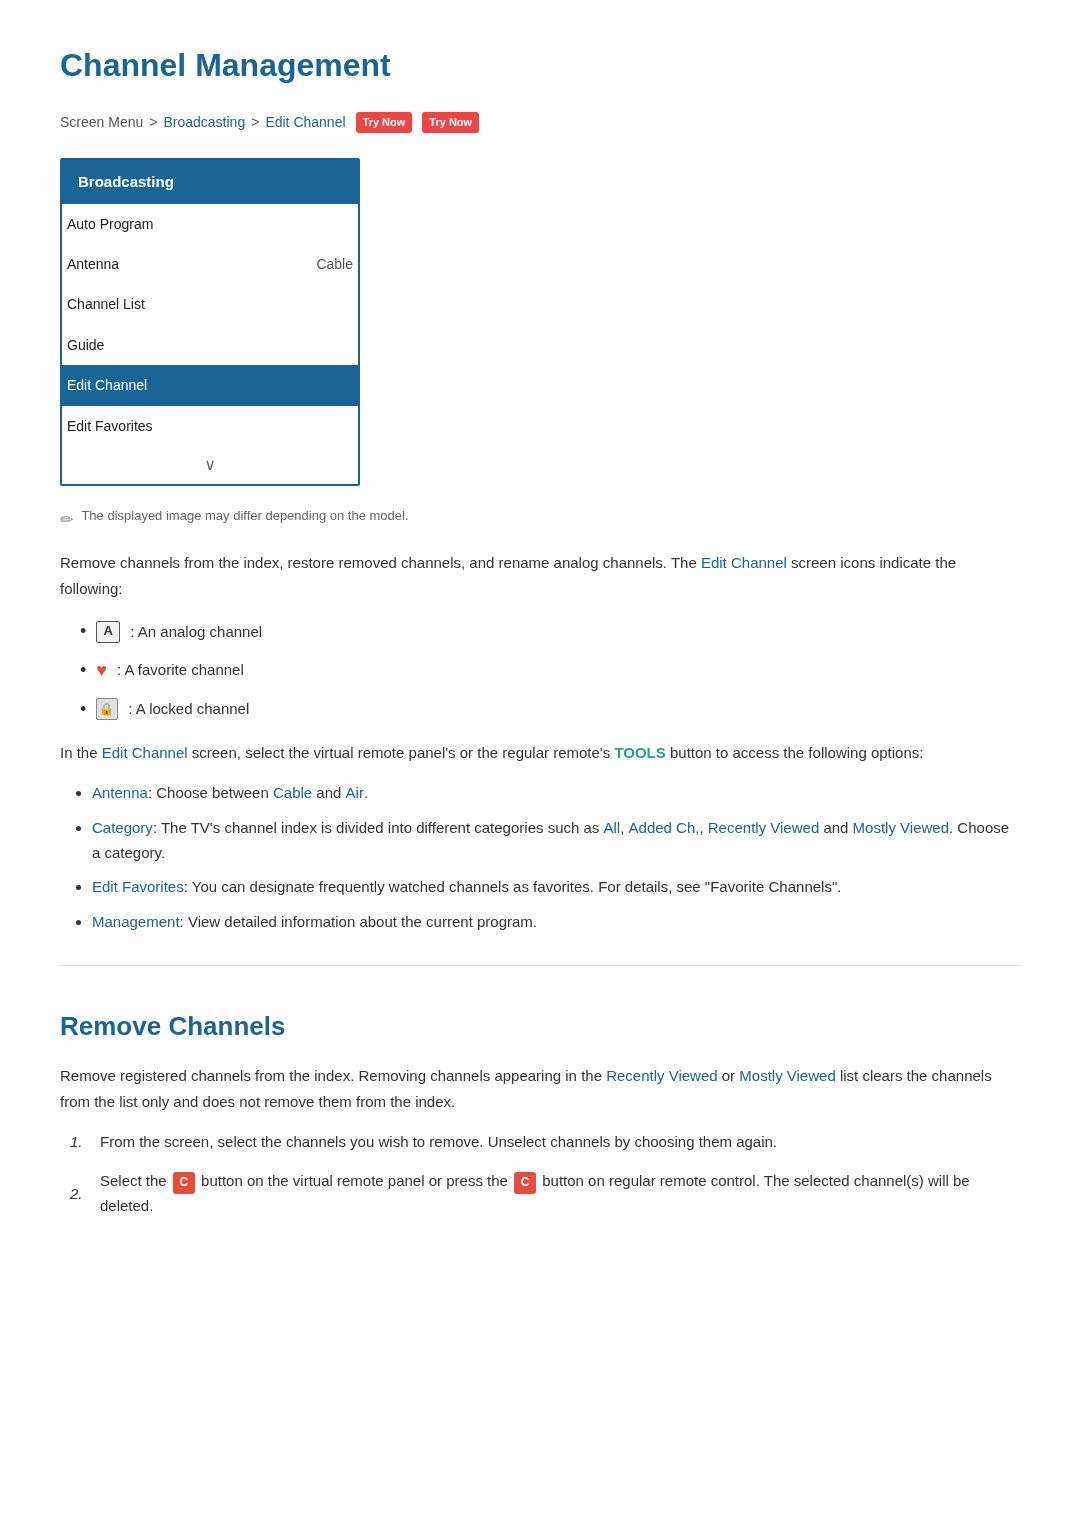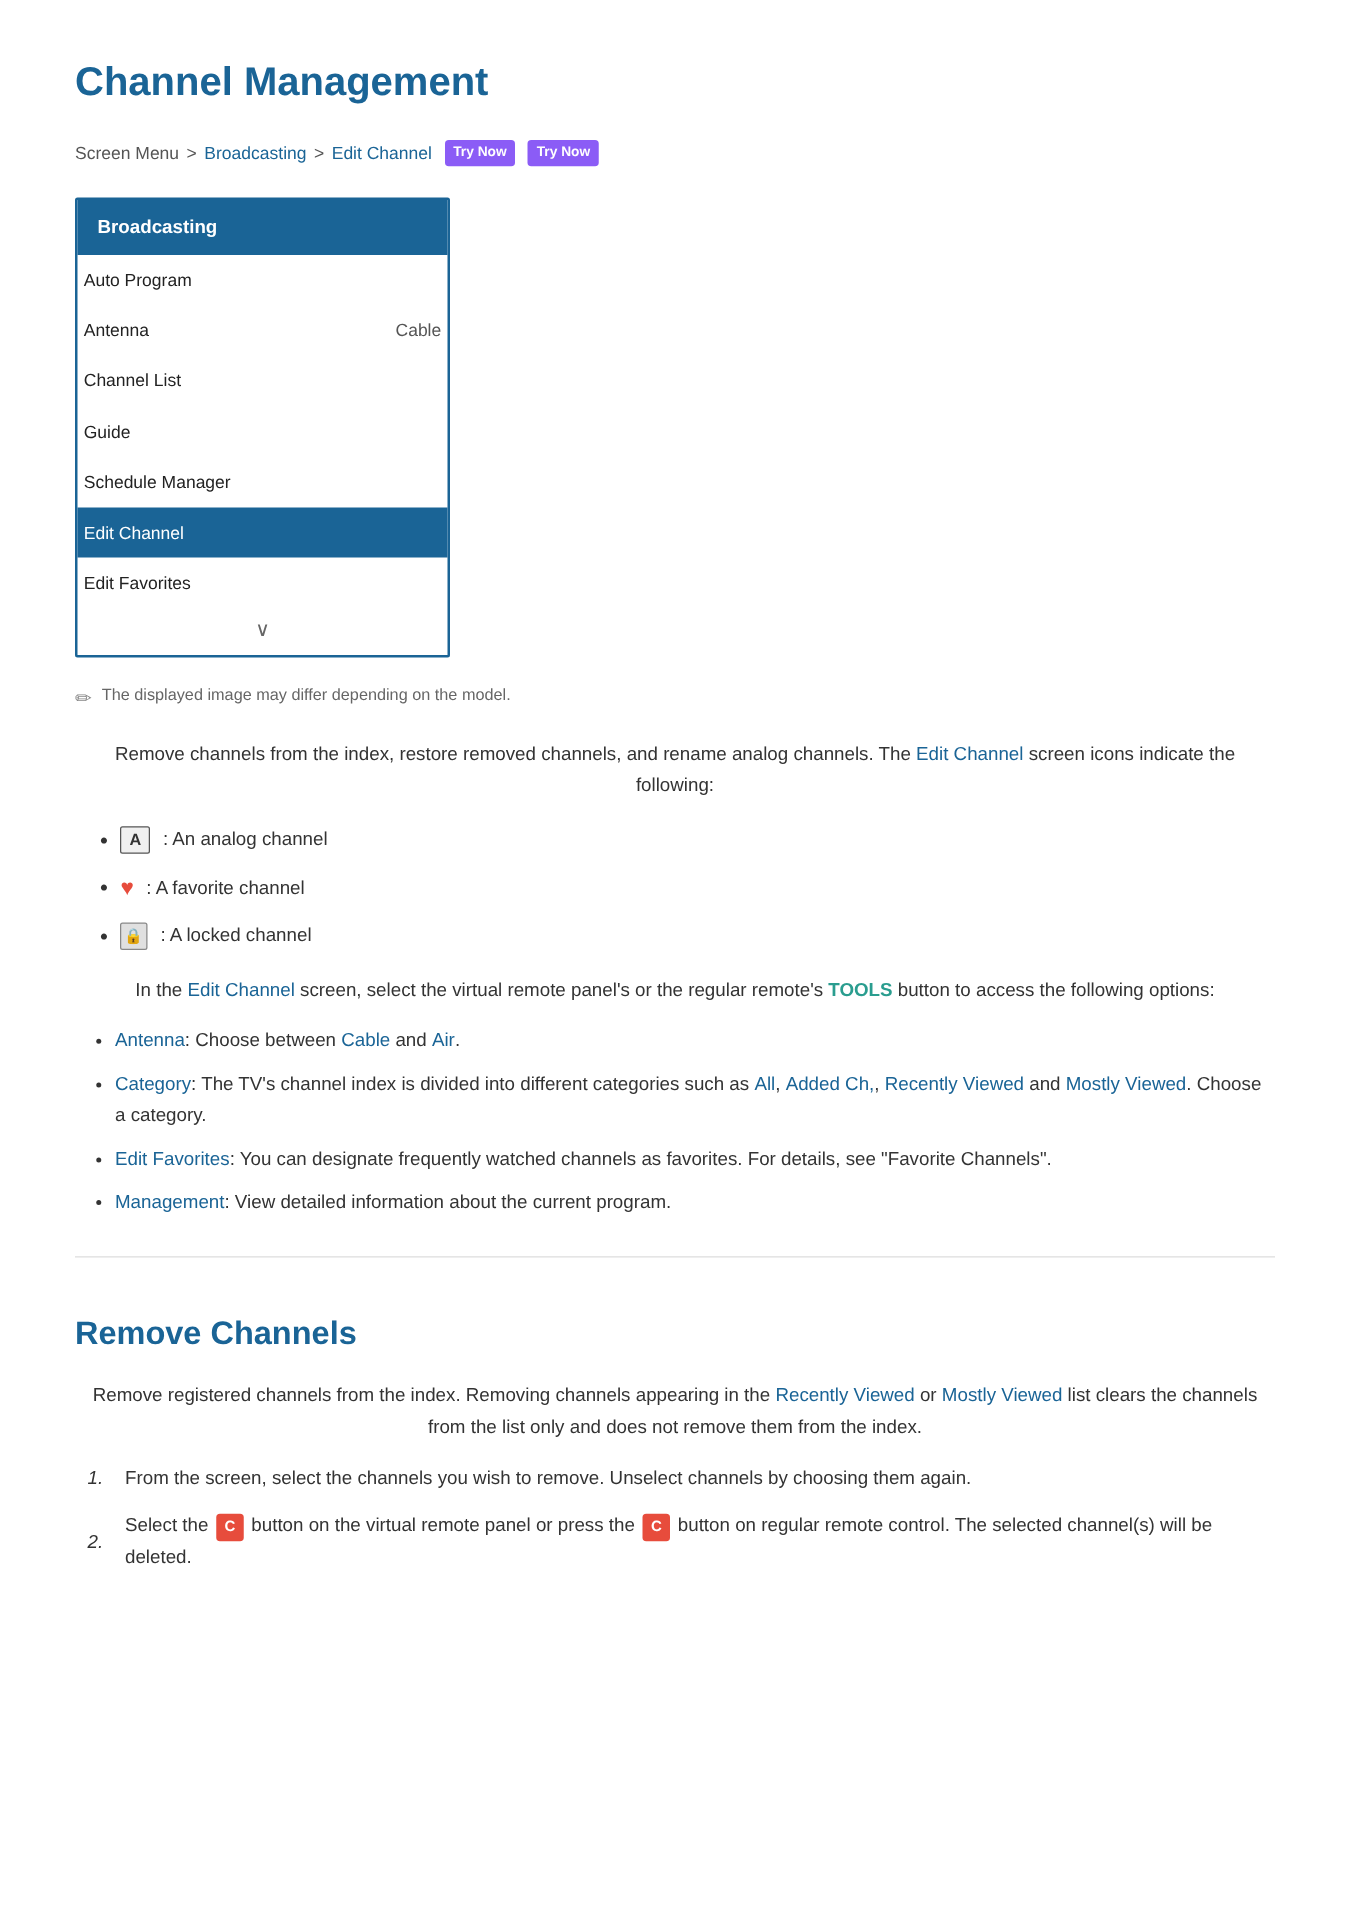--- a/index.html
+++ b/index.html
@@ -28,21 +28,21 @@
       flex-wrap: wrap;
     }
     .breadcrumb .bc-link {
       color: #1a6496;
       font-weight: 500;
     }
     .breadcrumb .bc-separator {
       color: #555;
     }
     .try-now-badge {
-      background: #8b5cf6;
+      background: #ef4444;
       color: #fff;
       font-size: 11px;
       font-weight: 700;
       padding: 2px 7px;
       border-radius: 3px;
       margin-left: 4px;
       display: inline-block;
     }
     .menu-box {
       border: 2px solid #1a6496;
@@ -92,21 +92,20 @@
     .pencil-icon {
       font-size: 16px;
       color: #888;
       margin-top: 1px;
     }
     .content-text {
       font-size: 15px;
       color: #333;
       line-height: 1.7;
       margin-bottom: 16px;
-      text-align: center;
     }
     .link-blue {
       color: #1a6496;
       font-weight: 500;
     }
     .link-teal {
       color: #2a9d8f;
       font-weight: 600;
       margin-top: 16px;
     }
@@ -234,23 +233,20 @@
   <div class="menu-item">
     <span>Antenna</span>
     <span class="menu-value">Cable</span>
   </div>
   <div class="menu-item">
     <span>Channel List</span>
   </div>
   <div class="menu-item">
     <span>Guide</span>
   </div>
-  <div class="menu-item">
-    <span>Schedule Manager</span>
-  </div>
   <div class="menu-item active">
     <span>Edit Channel</span>
   </div>
   <div class="menu-item">
     <span>Edit Favorites</span>
   </div>
   <div class="menu-footer">∨</div>
 </div>
 
 <div class="note-line">

